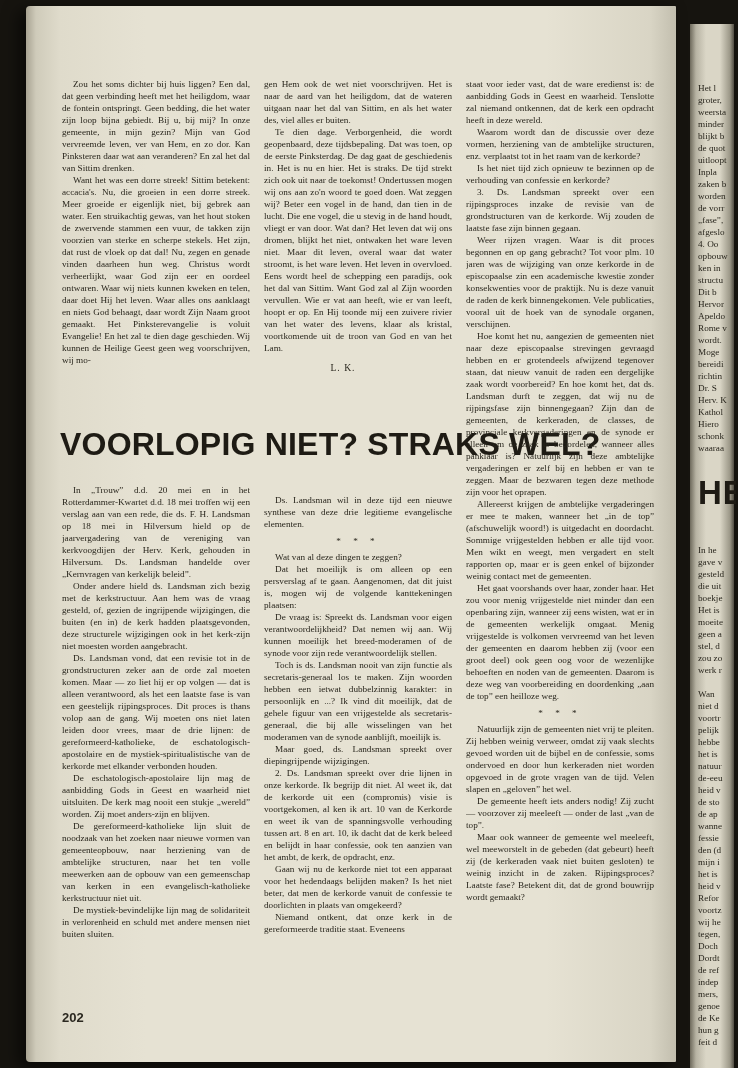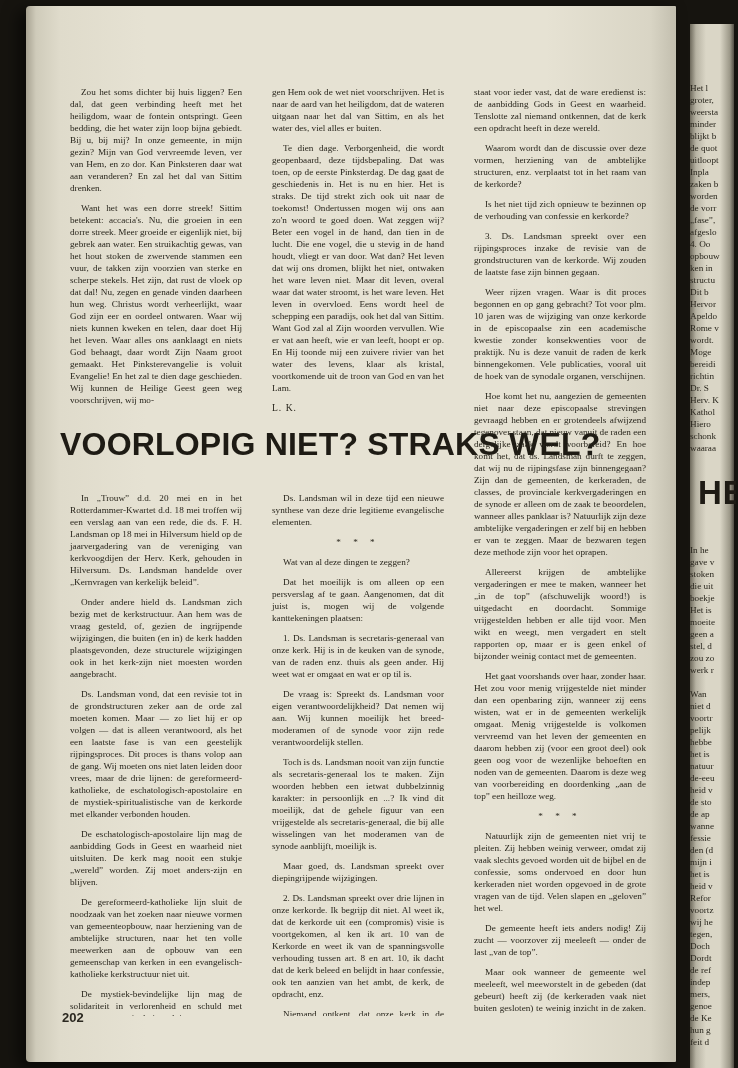--- a/index.html
+++ b/index.html
@@ -7,39 +7,39 @@
   .spread{position:relative;width:738px;height:1068px;font-family:"Liberation Serif",serif;color:#29261d}
 
   .page-left{position:absolute;left:26px;top:6px;width:650px;height:1056px;border-radius:4px 1px 1px 4px;
     background:linear-gradient(90deg,#a8a392 0,#cfcbba 10px,#dfdbcb 34px,#e6e2d3 120px,#e6e2d3 80%,#d9d5c5 96%,#c2beae 100%);
     box-shadow:-7px 5px 16px rgba(0,0,0,.6)}
 
   .page-right{position:absolute;left:690px;top:24px;width:44px;height:1044px;
     background:linear-gradient(90deg,#6e6a5c 0,#b7b3a3 6px,#dad6c6 16px,#dad6c6 30px,#9b9787 40px,#514d43 44px)}
 
   .col{position:absolute;overflow:hidden;font-size:9.2px;line-height:12px;text-align:justify}
-  .col p{margin:8px;text-indent:11px}
+  .col p{margin:0;text-indent:11px}
   .col p.cont{text-indent:0}
   .col p.sep{text-align:center;text-indent:0;letter-spacing:5px;margin:5px 0 4px}
-  .col p.sig{text-align:left;text-indent:0;padding-right:30px;margin-top:8px;font-size:9.6px;letter-spacing:1px}
+  .col p.sig{text-align:center;text-indent:0;padding-right:30px;margin-top:8px;font-size:9.6px;letter-spacing:1px}
 
   .top-col1{left:36px;top:72px;width:188px;height:344px}
   .top-col2{left:238px;top:72px;width:188px;height:344px}
   .main-col1{left:36px;top:478px;width:188px;height:532px}
-  .main-col2{left:238px;top:478px;width:188px;height:532px}
+  .main-col2{left:238px;top:488px;width:188px;height:532px}
   .col3{left:440px;top:72px;width:188px;height:938px}
 
   .headline{position:absolute;left:34px;top:420px;width:402px;margin:0;
     font-family:"Liberation Sans",sans-serif;font-weight:700;font-size:32px;letter-spacing:.2px;
     color:#1e1b14;white-space:nowrap}
 
   .pagenum{position:absolute;left:36px;top:1004px;font-family:"Liberation Sans",sans-serif;
     font-size:13px;font-weight:700;color:#2b2820}
 
-  .rp-frag{position:absolute;left:0;width:38px;overflow:hidden;font-size:9.2px;line-height:12px;white-space:nowrap}
+  .rp-frag{position:absolute;left:8px;width:38px;overflow:hidden;font-size:9.2px;line-height:12px;white-space:nowrap}
   .rp-frag p{margin:0;min-height:12px;text-indent:0}
   .rp-top{top:58px;height:374px}
   .rp-bottom{top:520px;height:506px}
   .rp-headline{position:absolute;left:8px;top:450px;margin:0;font-family:"Liberation Sans",sans-serif;
     font-weight:700;font-size:33px;letter-spacing:1px;color:#1e1b14;white-space:nowrap;overflow:hidden;width:38px}
 </style>
 </head>
 <body>
 
 <div class="spread">
@@ -63,25 +63,25 @@
         <p>Ds. Landsman vond, dat een revisie tot in de grondstructuren zeker aan de orde zal moeten komen. Maar — zo liet hij er op volgen — dat is alleen verantwoord, als het een laatste fase is van een geestelijk rijpingsproces. Dit proces is thans volop aan de gang. Wij moeten ons niet laten leiden door vrees, maar de drie lijnen: de gereformeerd-katholieke, de eschatologisch-apostolaire en de mystiek-spiritualistische van de kerkorde met elkander verbonden houden.</p>
         <p>De eschatologisch-apostolaire lijn mag de aanbidding Gods in Geest en waarheid niet uitsluiten. De kerk mag nooit een stukje „wereld” worden. Zij moet anders-zijn en blijven.</p>
         <p>De gereformeerd-katholieke lijn sluit de noodzaak van het zoeken naar nieuwe vormen van gemeenteopbouw, naar herziening van de ambtelijke structuren, naar het ten volle meewerken aan de opbouw van een gemeenschap van kerken in een evangelisch-katholieke kerkstructuur niet uit.</p>
         <p>De mystiek-bevindelijke lijn mag de solidariteit in verlorenheid en schuld met andere mensen niet buiten sluiten.</p>
       </div>
     <div class="col main-col2">
         <p>Ds. Landsman wil in deze tijd een nieuwe synthese van deze drie legitieme evangelische elementen.</p>
         <p class="sep">* * *</p>
         <p>Wat van al deze dingen te zeggen?</p>
         <p>Dat het moeilijk is om alleen op een persverslag af te gaan. Aangenomen, dat dit juist is, mogen wij de volgende kanttekeningen plaatsen:</p>
-        <p>1. Ds. Landsman is secretaris-generaal van onze kerk. Hij is in de keuken van de synode, van de raden enz. thuis als geen ander. Hij weet wat er omgaat en wat er op til is.</p>
         <p>De vraag is: Spreekt ds. Landsman voor eigen verantwoordelijkheid? Dat nemen wij aan. Wij kunnen moeilijk het breed-moderamen of de synode voor zijn rede verantwoordelijk stellen.</p>
         <p>Toch is ds. Landsman nooit van zijn functie als secretaris-generaal los te maken. Zijn woorden hebben een ietwat dubbelzinnig karakter: in persoonlijk en ...? Ik vind dit moeilijk, dat de gehele figuur van een vrijgestelde als secretaris-generaal, die bij alle wisselingen van het moderamen van de synode aanblijft, moeilijk is.</p>
         <p>Maar goed, ds. Landsman spreekt over diepingrijpende wijzigingen.</p>
         <p>2. Ds. Landsman spreekt over drie lijnen in onze kerkorde. Ik begrijp dit niet. Al weet ik, dat de kerkorde uit een (compromis) visie is voortgekomen, al ken ik art. 10 van de Kerkorde en weet ik van de spanningsvolle verhouding tussen art. 8 en art. 10, ik dacht dat de kerk beleed en belijdt in haar confessie, ook ten aanzien van het ambt, de kerk, de opdracht, enz.</p>
+        <p>Gaan wij nu de kerkorde niet tot een apparaat voor het hedendaags belijden maken? Is het niet beter, dat men de kerkorde vanuit de confessie te doorlichten in plaats van omgekeerd?</p>
         <p>Niemand ontkent, dat onze kerk in de gereformeerde traditie staat. Eveneens</p>
       </div>
     <div class="col col3">
         <p class="cont">staat voor ieder vast, dat de ware eredienst is: de aanbidding Gods in Geest en waarheid. Tenslotte zal niemand ontkennen, dat de kerk een opdracht heeft in deze wereld.</p>
         <p>Waarom wordt dan de discussie over deze vormen, herziening van de ambtelijke structuren, enz. verplaatst tot in het raam van de kerkorde?</p>
         <p>Is het niet tijd zich opnieuw te bezinnen op de verhouding van confessie en kerkorde?</p>
         <p>3. Ds. Landsman spreekt over een rijpingsproces inzake de revisie van de grondstructuren van de kerkorde. Wij zouden de laatste fase zijn binnen gegaan.</p>
         <p>Weer rijzen vragen. Waar is dit proces begonnen en op gang gebracht? Tot voor plm. 10 jaren was de wijziging van onze kerkorde in de episcopaalse zin een academische kwestie zonder konsekwenties voor de praktijk. Nu is deze vanuit de raden de kerk binnengekomen. Vele publicaties, vooral uit de hoek van de synodale organen, verschijnen.</p>
         <p>Hoe komt het nu, aangezien de gemeenten niet naar deze episcopaalse strevingen gevraagd hebben en er grotendeels afwijzend tegenover staan, dat nieuw vanuit de raden een dergelijke zaak wordt voorbereid? En hoe komt het, dat ds. Landsman durft te zeggen, dat wij nu de rijpingsfase zijn binnengegaan? Zijn dan de gemeenten, de kerkeraden, de classes, de provinciale kerkvergaderingen en de synode er alleen om de zaak te beoordelen, wanneer alles panklaar is? Natuurlijk zijn deze ambtelijke vergaderingen er zelf bij en hebben er van te zeggen. Maar de bezwaren tegen deze methode zijn voor het oprapen.</p>
         <p>Allereerst krijgen de ambtelijke vergaderingen er mee te maken, wanneer het „in de top” (afschuwelijk woord!) is uitgedacht en doordacht. Sommige vrijgestelden hebben er alle tijd voor. Men wikt en weegt, men vergadert en stelt rapporten op, maar er is geen enkel of bijzonder weinig contact met de gemeenten.</p>
@@ -127,21 +127,21 @@
         <p>Kathol</p>
         <p>Hiero</p>
         <p>schonk</p>
         <p>waaraa</p>
         <p>wij</p>
       </div>
     <div class="rp-headline">HE</div>
     <div class="rp-frag rp-bottom">
         <p>In he</p>
         <p>gave v</p>
-        <p>stoken</p>
+        <p>gesteld</p>
         <p>die uit</p>
         <p>boekje</p>
         <p>Het is</p>
         <p>moeite</p>
         <p>geen a</p>
         <p>stel, d</p>
         <p>zou zo</p>
         <p>werk r</p>
         <p> </p>
         <p>Wan</p>

